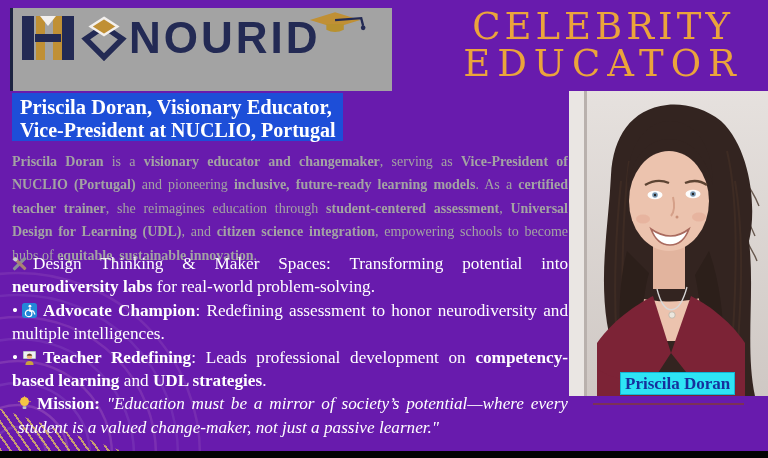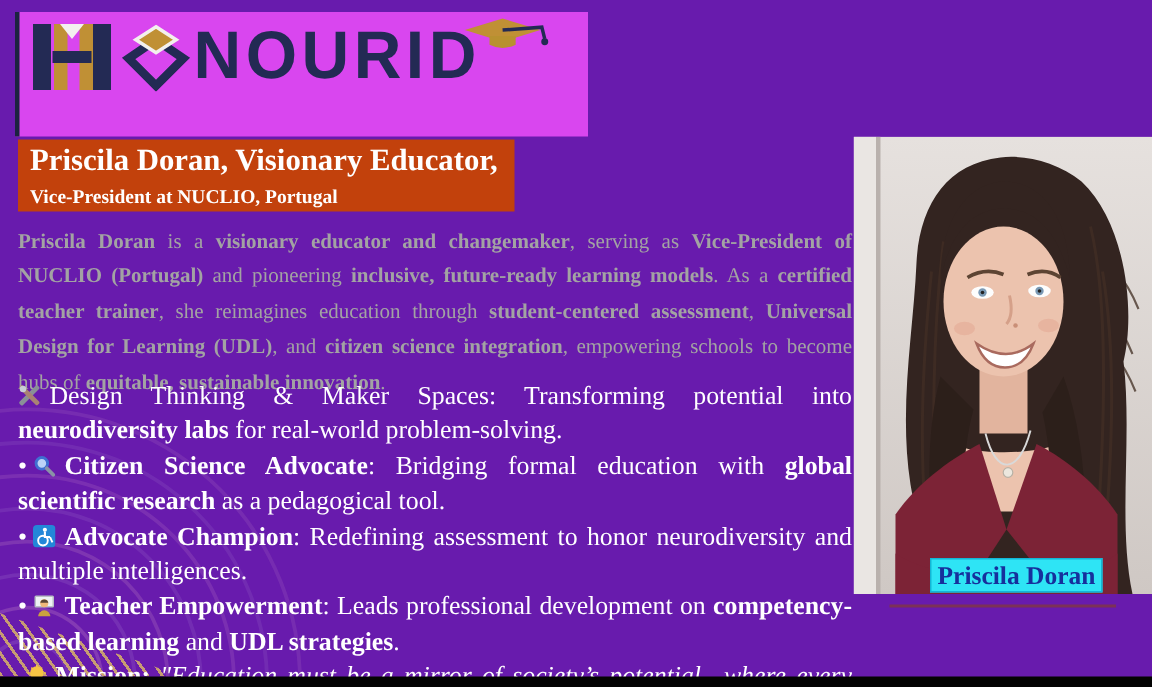--- a/index.html
+++ b/index.html
@@ -4,21 +4,21 @@
 <style>
   html,body{margin:0;padding:0;background:#333;}
   #page{position:relative;width:768px;height:458px;background:#681bad;overflow:hidden;
         font-family:"Liberation Serif",serif;}
   
   .arcs{position:absolute;left:0;bottom:0;pointer-events:none;}
   .stripes{position:absolute;left:0;bottom:7px;width:122px;height:48px;
     background:repeating-linear-gradient(55deg, rgba(216,178,104,.85) 0 2px, rgba(216,178,104,0) 2px 8px);
     clip-path:polygon(0 100%,0 12%,100% 100%);}
   
-  .logo-card{position:absolute;left:10px;top:8px;width:382px;height:83px;background:#d946ef;
+  .logo-card{position:absolute;left:10px;top:8px;width:382px;height:83px;background:#a3a3a3;
     border-left:3px solid #1c2340;box-sizing:border-box;padding:5px 10px 0 9px;}
   .logo-row{display:flex;align-items:center;height:50px;position:relative;}
   .h-mark{display:flex;height:44px;width:52px;position:relative;margin-right:5px;}
   .h-mark .b1{width:12px;background:#232a54;}
   .h-mark .b2{width:9px;background:#c09035;margin-left:2px;}
   .h-mark .gap{width:6px;position:relative;}
   .h-mark .cross{position:absolute;left:13px;right:13px;top:18px;height:8px;background:#232a54;}
   .h-mark .notch{position:absolute;left:50%;top:0;transform:translateX(-50%);
     width:0;height:0;border-left:8px solid transparent;border-right:8px solid transparent;border-top:10px solid #f3f0ee;}
   .brand-rest{font-family:"Liberation Sans",sans-serif;font-weight:bold;font-size:44px;
@@ -26,24 +26,24 @@
   .box-icon{margin:0 2px;}
   .cap-icon{position:absolute;right:14px;top:-4px;}
   .tagline{font-family:"Liberation Sans",sans-serif;color:#232a54;font-size:16px;
     letter-spacing:5.5px;margin-top:4px;white-space:nowrap;}
   
   .banner{position:absolute;left:448px;top:8px;width:310px;text-align:center;color:#eba43b;
     font-family:"DejaVu Serif",serif;line-height:1.0;}
   .banner .l1{font-size:37px;letter-spacing:4px;}
   .banner .l2{font-size:37px;letter-spacing:7px;}
   
-  .title-bar{position:absolute;left:12px;top:93px;width:331px;height:48px;background:#c2410c;
+  .title-bar{position:absolute;left:12px;top:93px;width:331px;height:48px;background:#1d4ed8;
     box-sizing:border-box;padding:2px 6px 0 8px;color:#fff;font-weight:bold;}
   .title-bar .t1{font-size:20.5px;line-height:25px;white-space:nowrap;}
-  .title-bar .t2{font-size:13px;line-height:21px;white-space:nowrap;}
+  .title-bar .t2{font-size:20px;line-height:21px;white-space:nowrap;}
   
   .bio{position:absolute;left:12px;top:150px;width:556px;color:#a3a3a3;font-size:14px;
     line-height:23.4px;text-align:justify;}
   .bullets{position:absolute;left:12px;top:252px;width:556px;color:#fff;font-size:17.2px;
     line-height:23.4px;text-align:justify;}
   .bullet{margin:0;}
   .bullet.mission{padding-left:6px;}
   .bullet .dot{margin-right:4px;}
   .bicon{display:inline-block;vertical-align:-2px;margin-right:6px;}
   .bicon svg{display:block;}
@@ -91,52 +91,52 @@
       <span class="brand-rest">NOURID</span>
       <svg class="cap-icon" width="62" height="26" viewBox="0 0 64 26">
         <path d="M4 11 L30 3 L56 11 L30 19 Z" fill="#c09035"></path>
         <path d="M21 15 L21 21 Q30 25.5 39 21 L39 15 Z" fill="#b8912f"></path>
         <path d="M30 11 L57 9 L59 17" stroke="#232a54" stroke-width="2.4" fill="none"></path>
         <circle cx="59" cy="19" r="2.4" fill="#232a54"></circle>
       </svg>
     </div>
   </div>
 
+  <div class="banner">
+    <div class="l1">CELEBRITY</div>
+    <div class="l2">EDUCATOR</div>
+  </div>
 
   <div class="title-bar">
     <div class="t1">Priscila Doran, Visionary Educator,</div>
     <div class="t2">Vice-President at NUCLIO, Portugal</div>
   </div>
 
   <div class="bio"><span style="font-weight: bold;">Priscila Doran</span><span> is a </span><span style="font-weight: bold;">visionary educator and changemaker</span><span>, serving as </span><span style="font-weight: bold;">Vice-President of NUCLIO (Portugal)</span><span> and pioneering </span><span style="font-weight: bold;">inclusive, future-ready learning models</span><span>. As a </span><span style="font-weight: bold;">certified teacher trainer</span><span>, she reimagines education through </span><span style="font-weight: bold;">student-centered assessment</span><span>, </span><span style="font-weight: bold;">Universal Design for Learning (UDL)</span><span>, and </span><span style="font-weight: bold;">citizen science integration</span><span>, empowering schools to become hubs of </span><span style="font-weight: bold;">equitable, sustainable innovation</span><span>.</span></div>
 
   <div class="bullets">
       <div class="bullet"><span class="bicon"><svg width="15" height="15" viewBox="0 0 14 14">
             <rect x="5.6" y="-1" width="3" height="16" rx="1" transform="rotate(45 7 7)" fill="#8a8f98"></rect>
             <rect x="5.6" y="-1" width="3" height="16" rx="1" transform="rotate(-45 7 7)" fill="#a98274"></rect>
             <circle cx="3.1" cy="3.1" r="2" fill="#c9ced6"></circle>
           </svg></span><span style="font-weight: normal;">Design Thinking &amp; Maker Spaces</span><span>: Transforming potential into </span><span style="font-weight: bold;">neurodiversity labs</span><span> for real-world problem-solving.</span></div>
-      <div class="bullet"><span class="dot">•</span><span class="bicon"><svg width="15" height="15" viewBox="0 0 14 14">
-            <circle cx="5.5" cy="5.5" r="3.6" fill="#bcd3f7" stroke="#3f6fd1" stroke-width="1.8"></circle>
-            <line x1="8.6" y1="8.6" x2="12.6" y2="12.6" stroke="#8a93a6" stroke-width="2.4" stroke-linecap="round"></line>
-          </svg></span><span style="font-weight: bold;">Citizen Science Advocate</span><span>: Bridging formal education with </span><span style="font-weight: bold;">global scientific research</span><span> as a pedagogical tool.</span></div>
       <div class="bullet"><span class="dot">•</span><span class="bicon"><svg width="15" height="15" viewBox="0 0 14 14">
             <rect width="14" height="14" rx="2.5" fill="#2387d8"></rect>
             <circle cx="7.4" cy="3" r="1.3" fill="#fff"></circle>
             <path d="M7.4 4.4 v3.1 h3.2" stroke="#fff" stroke-width="1.3" fill="none"></path>
             <circle cx="6.2" cy="9.7" r="3" fill="none" stroke="#fff" stroke-width="1.2"></circle>
             <path d="M10.6 7.5 l1.5 3.3" stroke="#fff" stroke-width="1.2"></path>
           </svg></span><span style="font-weight: bold;">Advocate Champion</span><span>: Redefining assessment to honor </span><span style="font-weight: normal;">neurodiversity</span><span> and multiple intelligences.</span></div>
       <div class="bullet"><span class="dot">•</span><span class="bicon"><svg width="15" height="15" viewBox="0 0 15 15">
             <rect x="1" y="1" width="13" height="8" rx="1" fill="#b8bfc4"></rect>
             <rect x="2" y="2" width="11" height="6" fill="#eef2f4"></rect>
             <circle cx="7.5" cy="6.2" r="2.7" fill="#f0b97a"></circle>
             <path d="M4.8 5.8 a2.8 2.8 0 0 1 5.4 0 z" fill="#5a4634"></path>
             <path d="M3.4 15 a4.1 4.1 0 0 1 8.2 0 z" fill="#caa23f"></path>
-          </svg></span><span style="font-weight: bold;">Teacher Empowerment</span><span>: Leads professional development on </span><span style="font-weight: bold;">competency-based learning</span><span> and </span><span style="font-weight: bold;">UDL strategies</span><span>.</span></div>
+          </svg></span><span style="font-weight: bold;">Teacher Redefining</span><span>: Leads professional development on </span><span style="font-weight: bold;">competency-based learning</span><span> and </span><span style="font-weight: bold;">UDL strategies</span><span>.</span></div>
       <div class="bullet mission"><span class="bicon"><svg width="13" height="15" viewBox="0 0 13 15">
             <circle cx="6.5" cy="5.6" r="4.5" fill="#f6c445"></circle>
             <path d="M6.5 0.3 v1.3 M1.6 5.6 H0.4 M12.6 5.6 h-1.2 M2.9 2 l0.9 0.9 M10.1 2 l-0.9 0.9" stroke="#f6c445" stroke-width="1"></path>
             <rect x="4.6" y="10.2" width="3.8" height="2.8" rx="0.9" fill="#b9c0c9"></rect>
           </svg></span><span style="font-weight: bold;">Mission:</span><span> </span><span style="font-style: italic;">"Education must be a mirror of society’s potential—where every student is a valued change-maker, not just a passive learner."</span></div>
     </div>
 
   <div class="photo">
     <svg width="199" height="305" viewBox="0 0 199 305">
       <defs>

